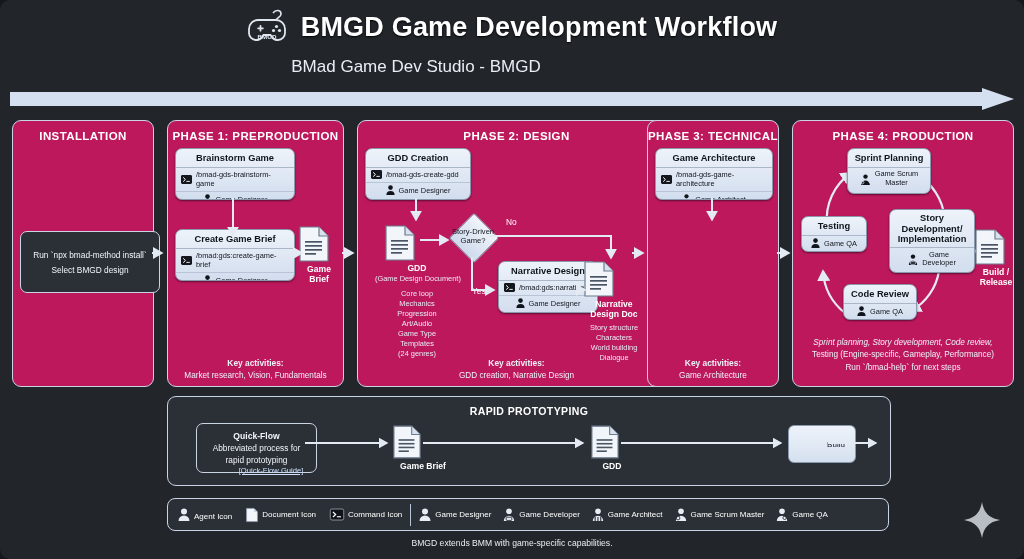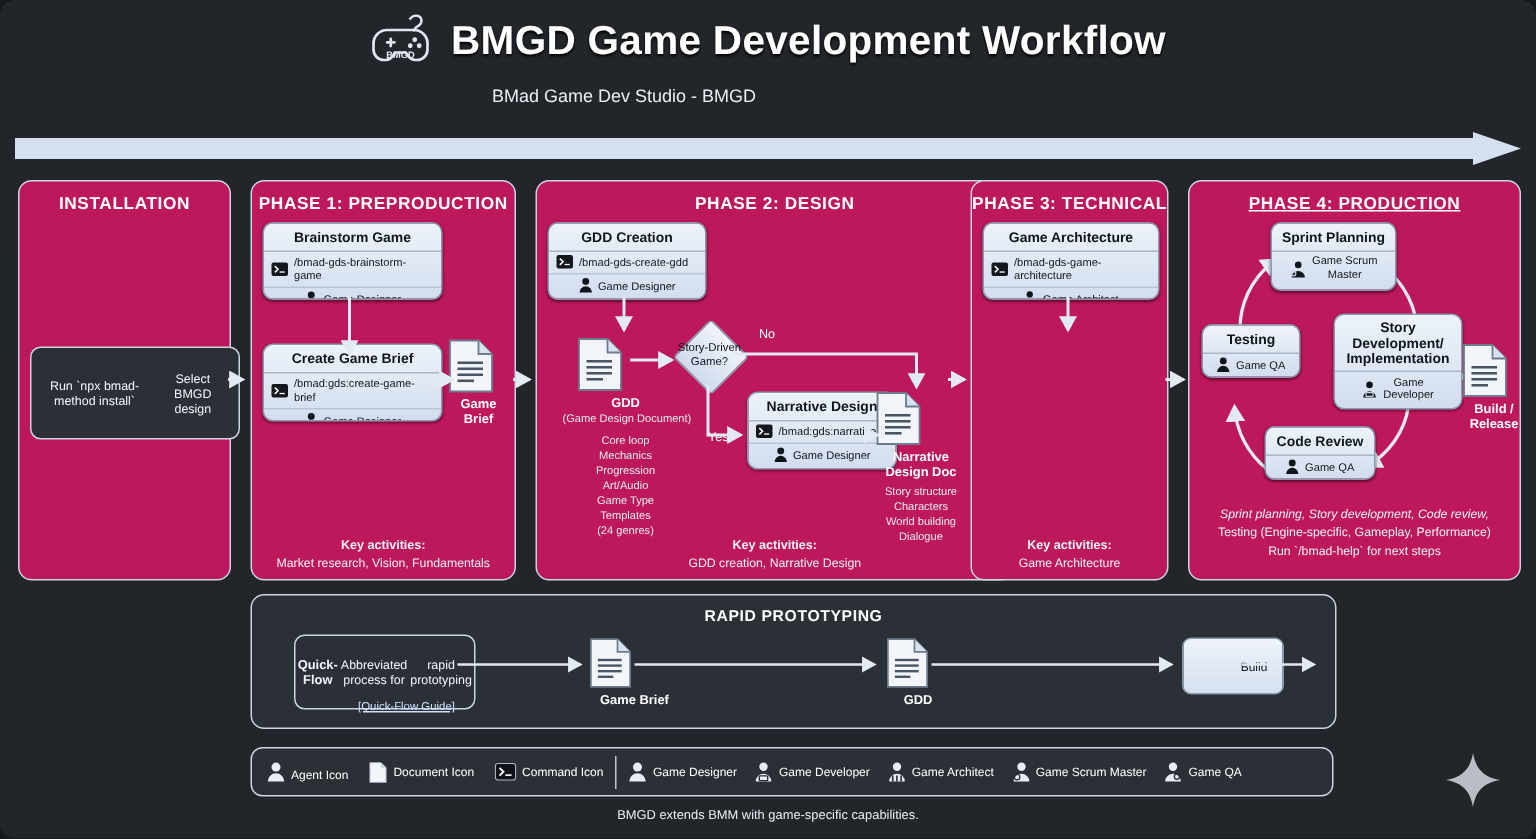--- a/index.html
+++ b/index.html
@@ -8,21 +8,21 @@
   #stage{position:relative;width:1024px;height:559px;background:#22262b;
          border-radius:10px;overflow:hidden;}
 
   
   #header{position:absolute;left:0;top:0;width:1024px;height:84px;padding-left:48px;}
   #logo-title{position:absolute;left:0;top:6px;width:1024px;
               display:flex;align-items:center;justify-content:center;gap:10px;}
   #title{font-size:27px;font-weight:bold;color:#fff;letter-spacing:.2px;
          text-shadow:0 1px 2px #000;}
   #subtitle{position:absolute;left:0;top:57px;width:832px;text-align:center;
-            font-size:12px;color:#e9edf4;}
+            font-size:17px;color:#e9edf4;}
 
   
   #bigarrow{position:absolute;left:10px;top:88px;width:1004px;height:22px;}
 
   
   .phase{position:absolute;border:1.4px solid #c9d4e4;border-radius:9px;
          background:#be185d;}
   .phase-title{position:absolute;left:0;width:100%;text-align:center;
                font-size:11.5px;font-weight:bold;color:#fff;letter-spacing:.4px;}
   .key-act{position:absolute;left:0;width:100%;text-align:center;
@@ -35,21 +35,21 @@
         box-shadow:0 1px 2px rgba(0,0,0,.5);overflow:hidden;}
   .card-title{text-align:center;font-size:9.3px;font-weight:bold;color:#10151c;
               padding:4px 3px 3px;border-bottom:1px solid #aab7c9;line-height:1.15;}
   .card-row{display:flex;align-items:center;gap:4px;padding:2.5px 5px;
             font-size:7.4px;color:#10151c;}
   .card-row.center{justify-content:center;}
   .card-row.bord{border-bottom:1px solid #b9c5d6;}
 
   
   .darkbox{position:absolute;border:1.3px solid #c9d4e4;border-radius:7px;
-           background:#2b3036;display:flex;
+           background:#2b3036;display:flex;flex-direction:column;
            align-items:center;justify-content:center;gap:5px;
            font-size:8.3px;color:#f2f5fa;text-align:center;padding:4px 6px;}
 
   
   .docnode{position:absolute;text-align:center;}
   .doclabel{font-size:8.6px;font-weight:bold;color:#fff;line-height:1.2;
             margin-top:2px;}
   .docsub{font-size:7.4px;color:#e7ecf4;line-height:1.35;margin-top:3px;}
 
   
@@ -327,21 +327,21 @@
     </div>
 
 
     <div class="key-act" style="top:237px;">
       <b>Key activities:</b><br>
       <span>Game Architecture</span>
     </div>
   </div>
 
   <div class="phase" style="left:792px;top:120px;width:220px;height:265px;">
-    <div class="phase-title" style="top:9px;text-decoration:underline;">PHASE 4: PRODUCTION</div>
+    <div class="phase-title" style="top:9px;">PHASE 4: PRODUCTION</div>
 
     <svg class="ovl" width="220" height="265" viewBox="0 0 220 265">
       <defs>
         <marker id="wh" markerWidth="6" markerHeight="6" refX="4.6" refY="3" orient="auto">
           <path d="M0 0 L5.4 3 L0 6 z" fill="#e4eaf3"></path>
         </marker>
       </defs>
       <path d="M34 104 A56 56 0 0 1 58 52" fill="none" stroke="#e4eaf3" stroke-width="2.2" marker-end="url(#wh)"></path>
       <path d="M128 56 A58 58 0 0 1 152 104" fill="none" stroke="#e4eaf3" stroke-width="2.2" marker-end="url(#wh)"></path>
       <path d="M146 150 A56 56 0 0 1 118 190" fill="none" stroke="#e4eaf3" stroke-width="2.2" marker-end="url(#wh)"></path>

